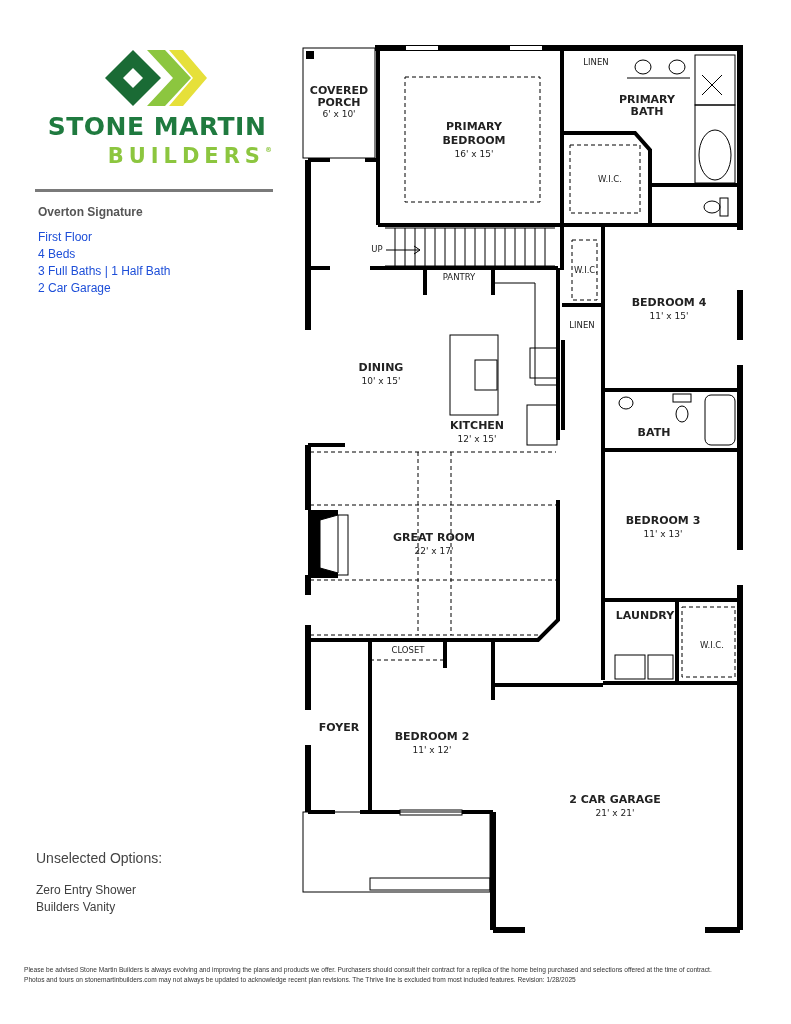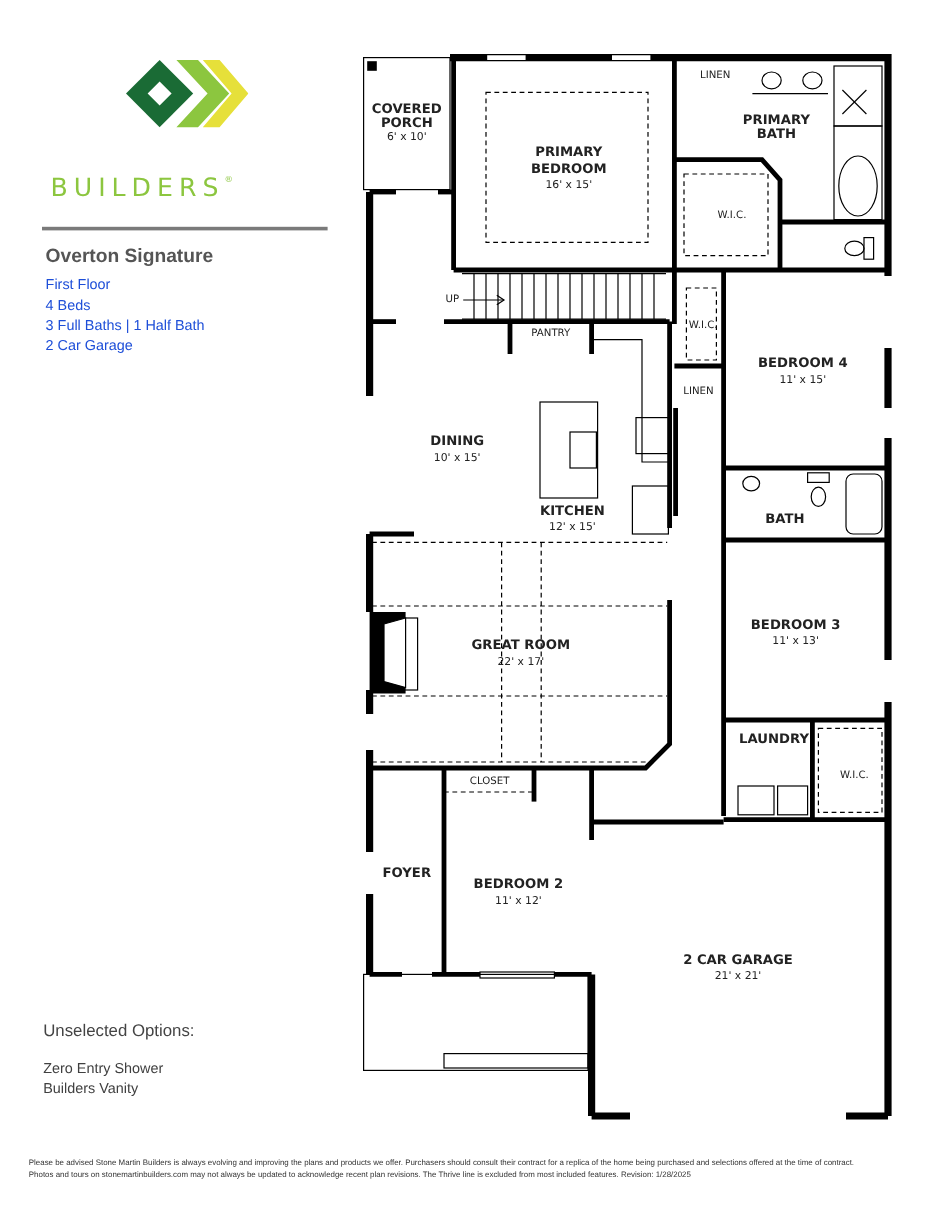--- a/index.html
+++ b/index.html
@@ -1,43 +1,44 @@
 <!DOCTYPE html>
 <html><head>
 <meta charset="utf-8">
 <style>
   html, body { margin: 0; padding: 0; background: #ffffff; }
   body { width: 791px; height: 1024px; position: relative; overflow: hidden; font-family: "Liberation Sans", sans-serif; }
   .logo { position: absolute; left: 36px; top: 46px; width: 240px; height: 130px; }
   .logo svg.mark { position: absolute; left: 67px; top: 2px; }
   .brand-line1 { position: absolute; left: 6px; top: 66px; width: 230px; text-align: center; font-family: "DejaVu Sans", sans-serif; font-weight: bold; font-size: 25px; letter-spacing: 0.5px; color: #1f7a3f; white-space: nowrap; }
-  .brand-line2 { position: absolute; left: 6px; top: 98px; width: 230px; text-align: left; font-family: "DejaVu Sans", sans-serif; font-size: 21px; letter-spacing: 5px; color: #8cc63f; white-space: nowrap; }
+  .brand-line2 { position: absolute; left: 6px; top: 98px; width: 230px; text-align: right; font-family: "DejaVu Sans", sans-serif; font-size: 21px; letter-spacing: 5px; color: #8cc63f; white-space: nowrap; font-weight: bold; }
   .brand-line2 sup { font-size: 7px; letter-spacing: 0; vertical-align: top; position: relative; top: 2px; }
   .rule { position: absolute; left: 35px; top: 189px; width: 238px; height: 3px; background: #7a7a7a; }
-  .plan-title { position: absolute; left: 38px; top: 205px; font-size: 16px; color: #555555; font-weight: bold; }
+  .plan-title { position: absolute; left: 38px; top: 205px; font-size: 12px; color: #555555; font-weight: bold; }
   .plan-details { position: absolute; left: 38px; top: 229px; font-size: 12px; color: #1d4ed8; line-height: 17px; }
   .plan-details div { white-space: nowrap; }
   .options-title { position: absolute; left: 36px; top: 850px; font-size: 14px; font-weight: normal; color: #444444; }
   .options-list { position: absolute; left: 36px; top: 882px; font-size: 12px; color: #404040; line-height: 17px; }
   .disclaimer { position: absolute; left: 24px; top: 965px; width: 700px; font-size: 6.6px; line-height: 10px; color: #333333; }
   .plan { position: absolute; left: 0; top: 0; }
   .rl { font-family: "DejaVu Sans", sans-serif; font-weight: bold; font-size: 11px; fill: #222; text-anchor: middle; }
   .rd { font-family: "DejaVu Sans", sans-serif; font-size: 9px; fill: #222; text-anchor: middle; }
   .sl { font-family: "DejaVu Sans", sans-serif; font-size: 8.5px; fill: #222; text-anchor: middle; }
 </style>
 </head>
 <body>
 
 <div class="logo">
   <svg class="mark" width="104" height="62" viewBox="0 0 104 62">
     <polygon points="30,2 58,30 30,58 2,30" fill="#1a6b35"></polygon>
     <polygon points="30,20 40,30 30,40 20,30" fill="#ffffff"></polygon>
     <polygon points="44,2 62,2 88,30 62,58 44,58 70,30" fill="#8cc63f"></polygon>
     <polygon points="66,2 80,2 104,30 80,58 66,58 90,30" fill="#e6e03a"></polygon>
   </svg>
+  <div class="brand-line1">STONE MARTIN</div>
   <div class="brand-line2"><span>BUILDERS</span><sup>®</sup></div>
 </div>
 <div class="rule"></div>
 
 <div class="plan-title">Overton Signature</div>
 <div class="plan-details">
   <div>First Floor</div>
   <div>4 Beds</div>
   <div>3 Full Baths | 1 Half Bath</div>
   <div>2 Car Garage</div>

